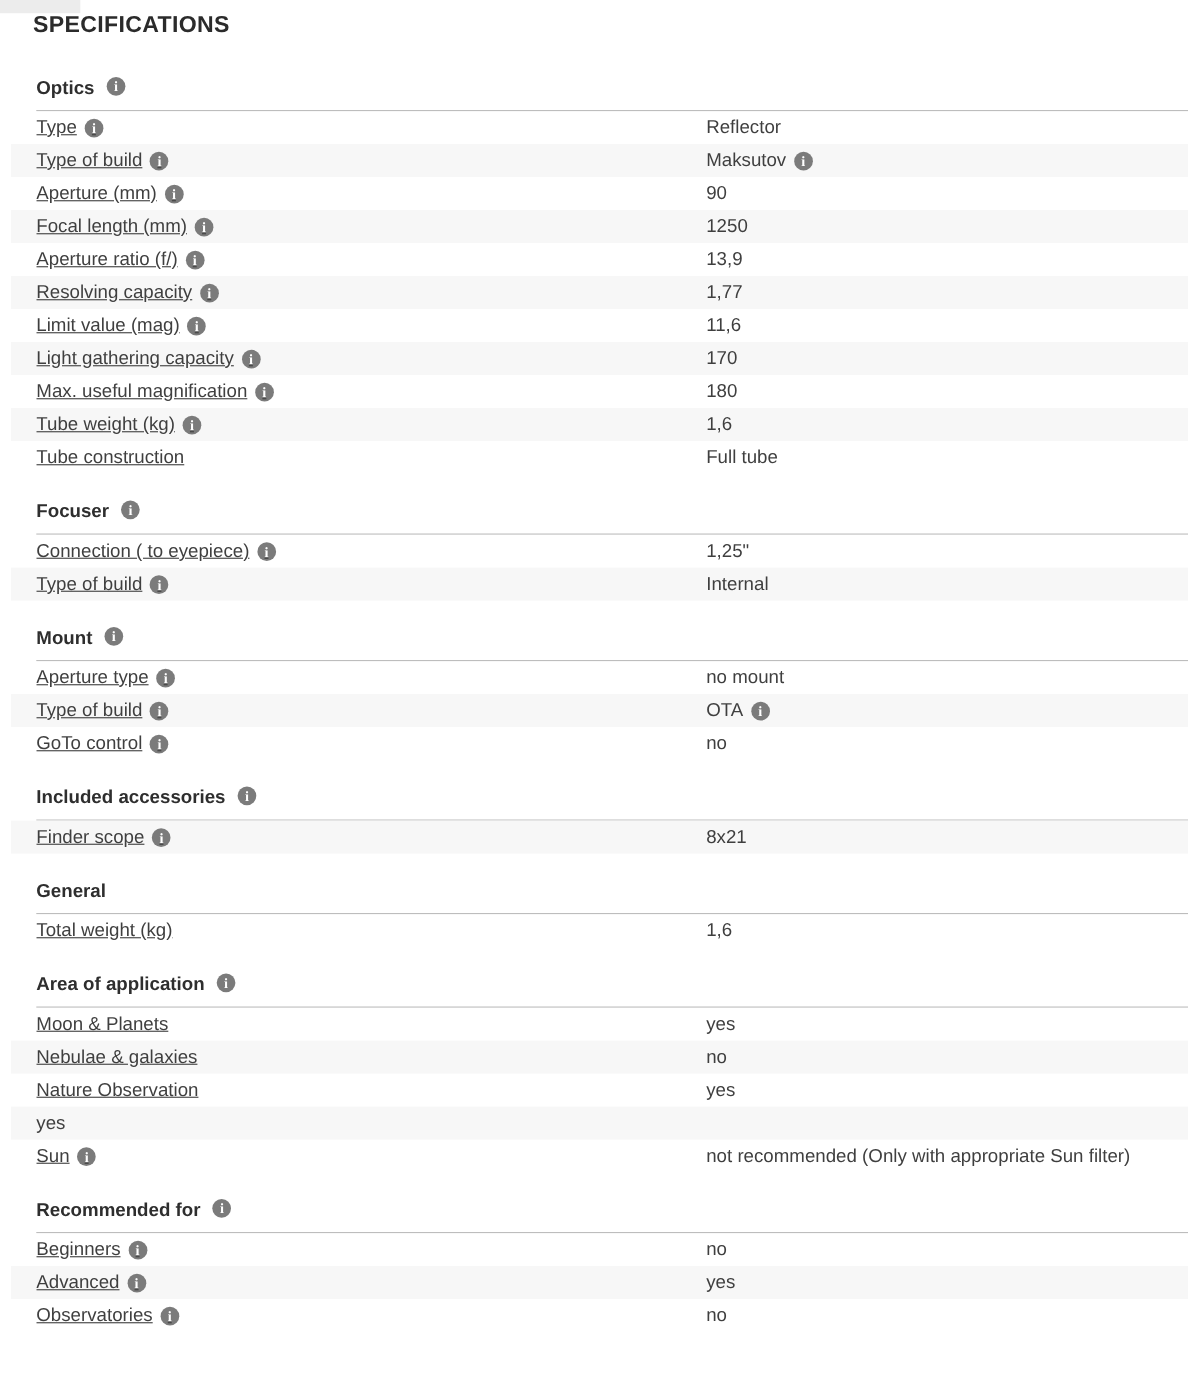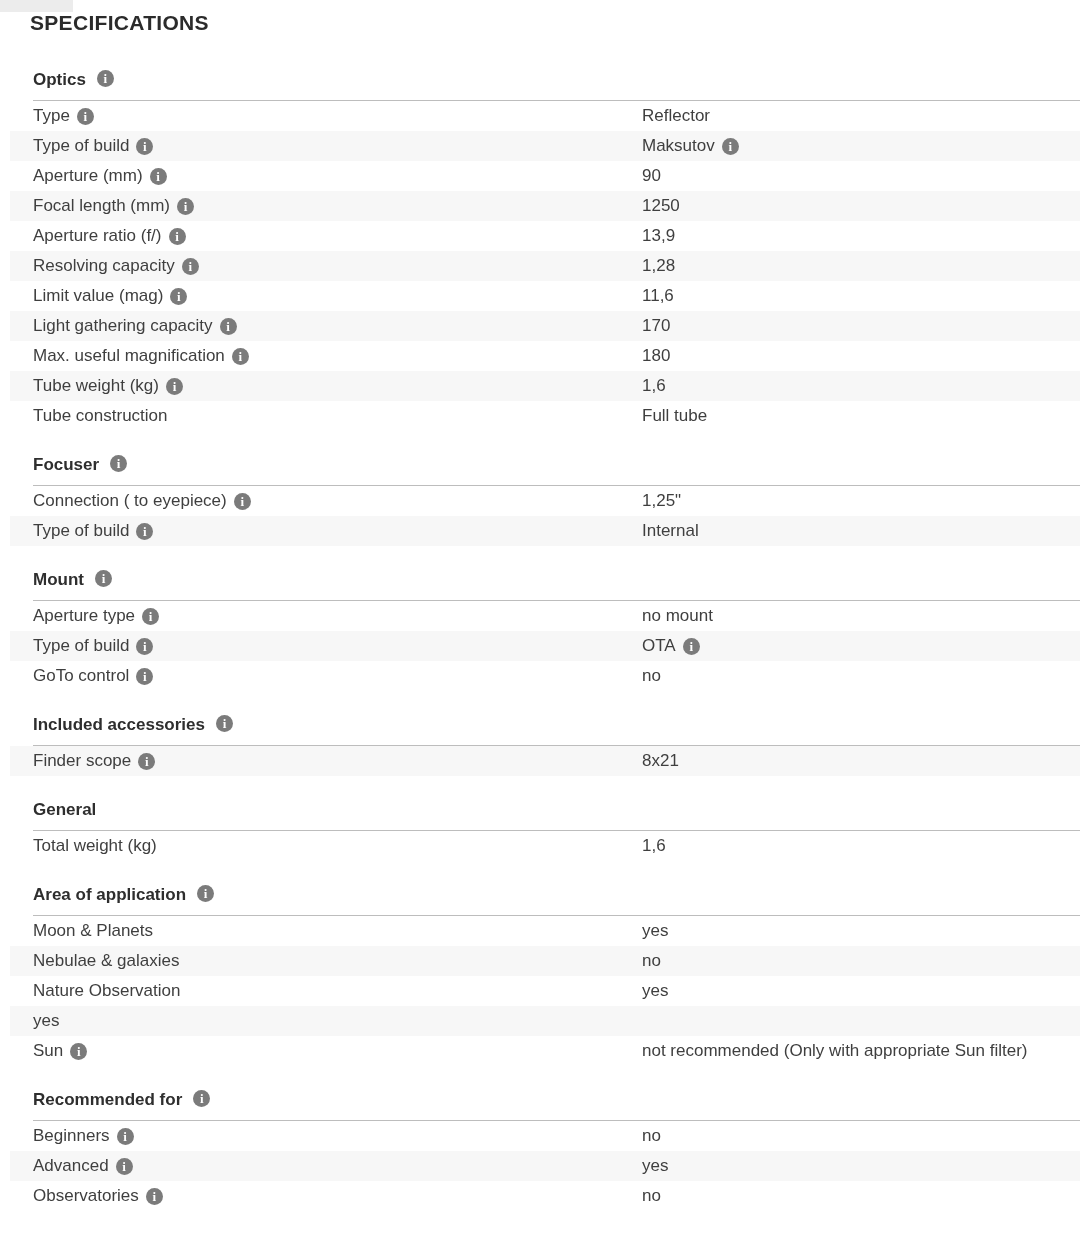--- a/index.html
+++ b/index.html
@@ -35,21 +35,21 @@
     margin:0 0 0 33px;height:0;
   }
   .spec-row{
     display:flex;align-items:center;height:30px;
     margin-left:10px;padding-left:23px;
     font-size:17px;line-height:30px;
   }
   .spec-row.alt{background:var(--row-alt);align-items:flex-end;}
   .spec-label{
     flex:0 0 609px;display:flex;align-items:center;gap:7px;
-    white-space:nowrap;overflow:hidden;
+    white-space:nowrap;overflow:hidden;text-decoration:underline;
   }
   .spec-value{
     display:flex;align-items:center;gap:7px;white-space:nowrap;
   }
   .info-badge{
     display:inline-flex;align-items:center;justify-content:center;
     width:17px;height:17px;border-radius:50%;
     background:var(--info-bg);color:#ffffff;
     font-family:"Liberation Serif",serif;font-size:13px;font-weight:700;
     line-height:1;flex:0 0 17px;cursor:pointer;user-select:none;
@@ -124,21 +124,21 @@
 
     </div>
   </div>
 
   <div class="spec-row alt">
     <div class="spec-label">
       <span class="lbl-text">Resolving capacity</span>
       <span class="info-badge">i</span>
     </div>
     <div class="spec-value">
-      <span class="val-text">1,28</span>
+      <span class="val-text">1,77</span>
 
     </div>
   </div>
 
   <div class="spec-row">
     <div class="spec-label">
       <span class="lbl-text">Limit value (mag)</span>
       <span class="info-badge">i</span>
     </div>
     <div class="spec-value">

